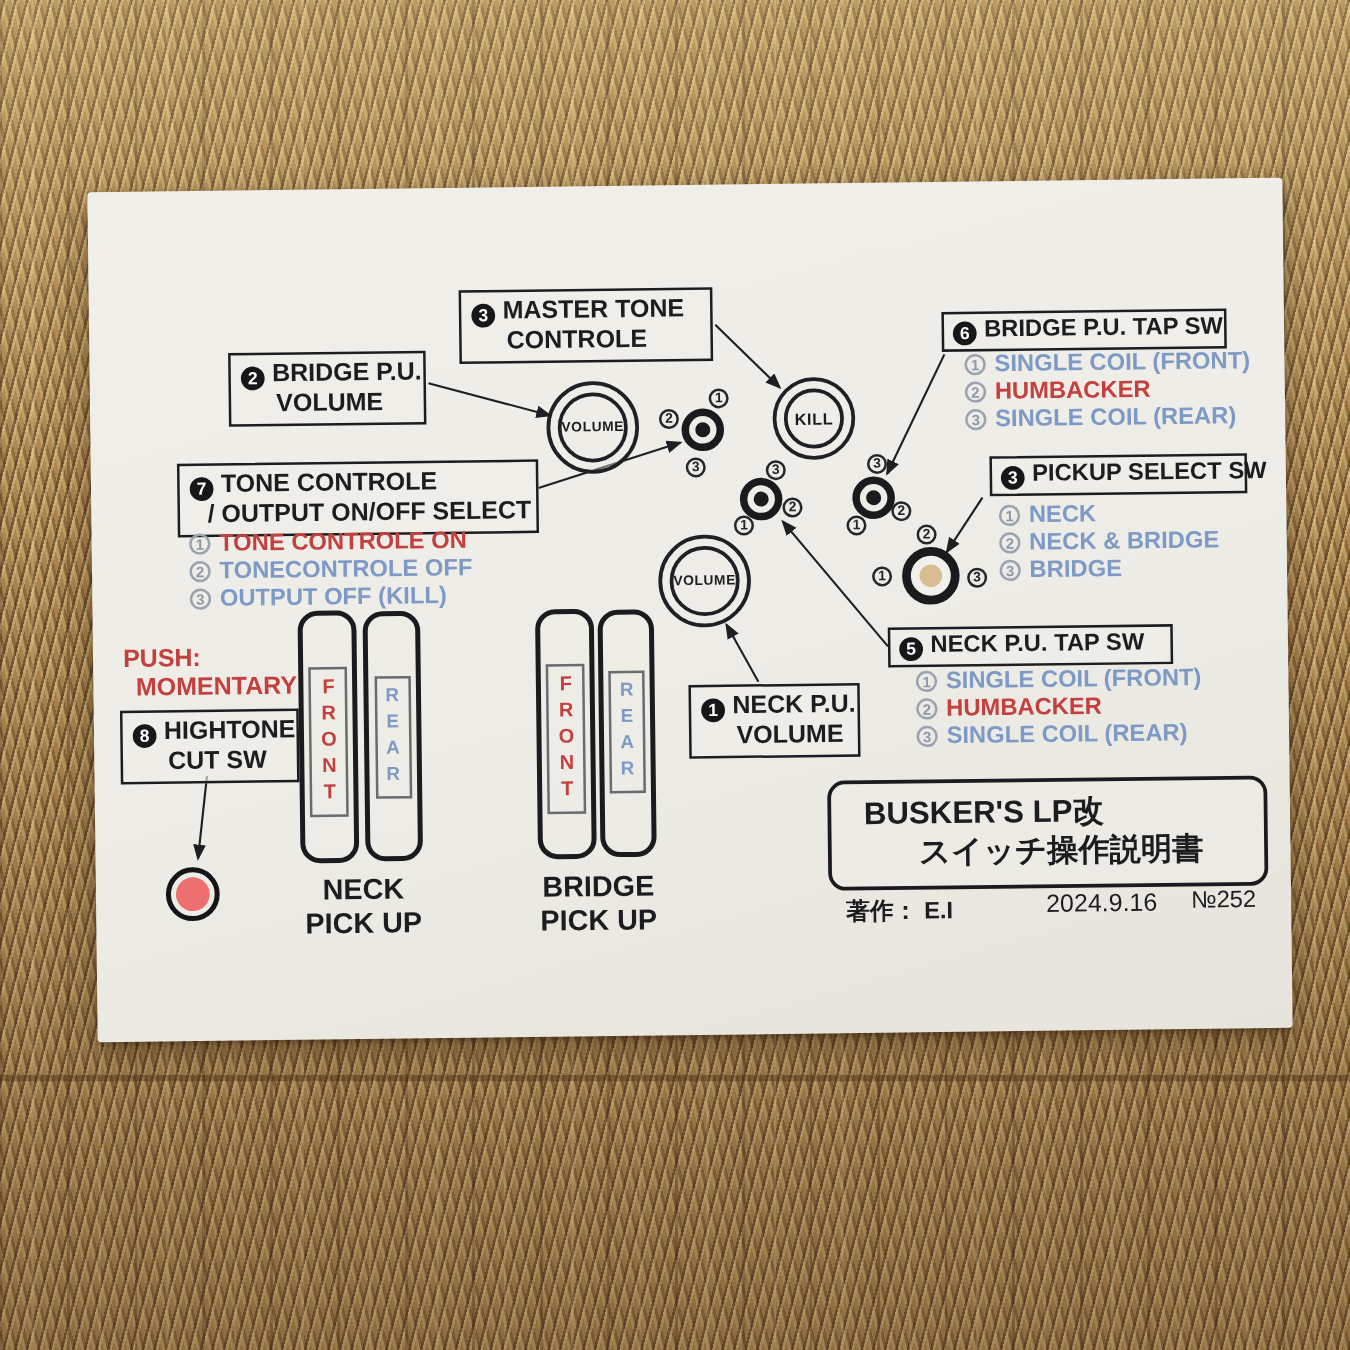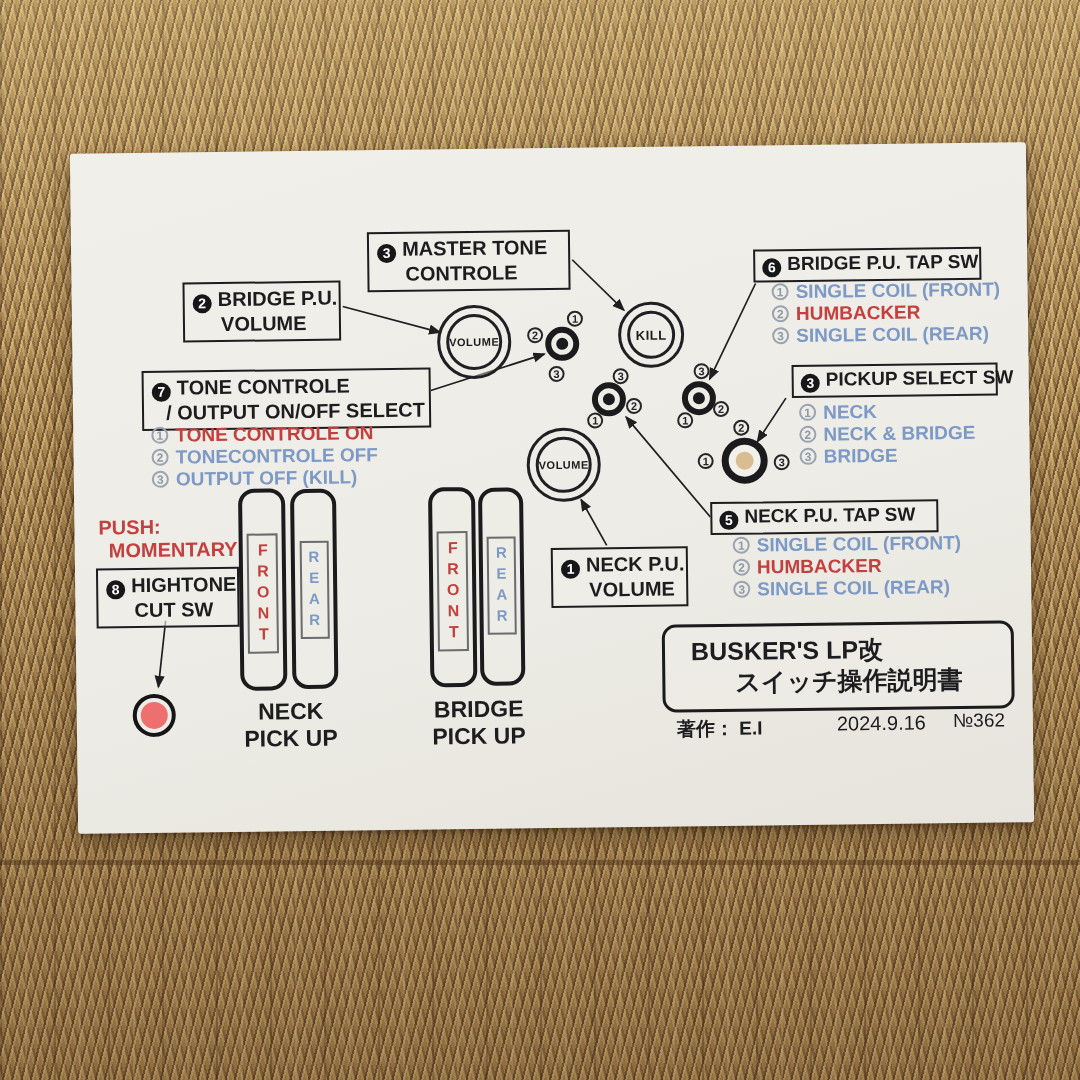--- a/index.html
+++ b/index.html
@@ -260,15 +260,15 @@
     <div>BRIDGE</div>
     <div>PICK UP</div>
   </div>
 
   <div class="title-box">
     <div>BUSKER'S LP改</div>
     <div class="l2">スイッチ操作説明書</div>
   </div>
   <div class="credits" style="left:600px;top:570px;font-size:19px;">著作： E.I</div>
   <div class="credits" style="left:760px;top:568px;font-size:20px;font-weight:normal;">2024.9.16</div>
-  <div class="credits" style="left:876px;top:567px;font-size:19px;font-weight:normal;">№362</div>
+  <div class="credits" style="left:876px;top:567px;font-size:19px;font-weight:normal;">№252</div>
 
 </div>
 
 </body></html>

